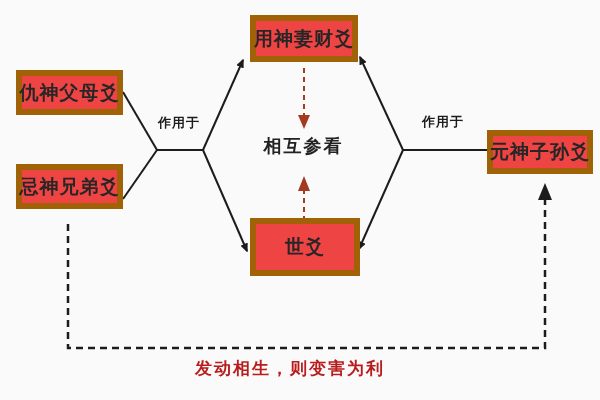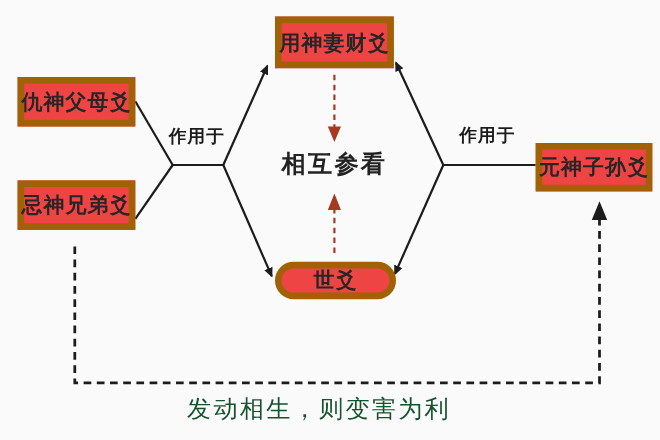--- a/index.html
+++ b/index.html
@@ -29,50 +29,50 @@
     justify-content: center;
     font-weight: bold;
     font-size: 19px;
     color: #262626;
     letter-spacing: 1px;
     white-space: nowrap;
   }
   .node-left-top    { left: 16px;  top: 70px;  width: 107px; height: 45px; }
   .node-left-bottom { left: 16px;  top: 164px; width: 107px; height: 45px; }
   .node-top         { left: 250px; top: 15px;  width: 108px; height: 47px; }
-  .node-bottom      { left: 250px; top: 238px; width: 110px; height: 34px; border-radius: 18px; }
+  .node-bottom      { left: 250px; top: 218px; width: 110px; height: 58px; }
   .node-right       { left: 487px; top: 130px; width: 106px; height: 44px; }
   .edge-label {
     position: absolute;
-    font-size: 16px;
+    font-size: 13px;
     font-weight: bold;
     color: #1c1c1c;
     text-align: center;
     letter-spacing: 1px;
     white-space: nowrap;
   }
   .edge-label-left  { left: 146px; top: 114px; width: 66px; }
   .edge-label-right { left: 410px; top: 113px; width: 66px; }
   .center-note {
     position: absolute;
     left: 256px; top: 134px; width: 95px;
     text-align: center;
-    font-size: 22px;
+    font-size: 18px;
     font-weight: bold;
     color: #222222;
     letter-spacing: 2px;
     white-space: nowrap;
   }
   .caption {
     position: absolute;
     left: 140px; top: 357px; width: 300px;
     text-align: center;
-    font-size: 22px;
-    font-weight: normal;
-    color: #14532d;
+    font-size: 17px;
+    font-weight: bold;
+    color: #b91c1c;
     letter-spacing: 2px;
     white-space: nowrap;
   }
 </style>
 </head>
 <body>
 
 <div class="canvas">
 
   <svg class="connector-layer" viewBox="0 0 600 400" xmlns="http://www.w3.org/2000/svg">

